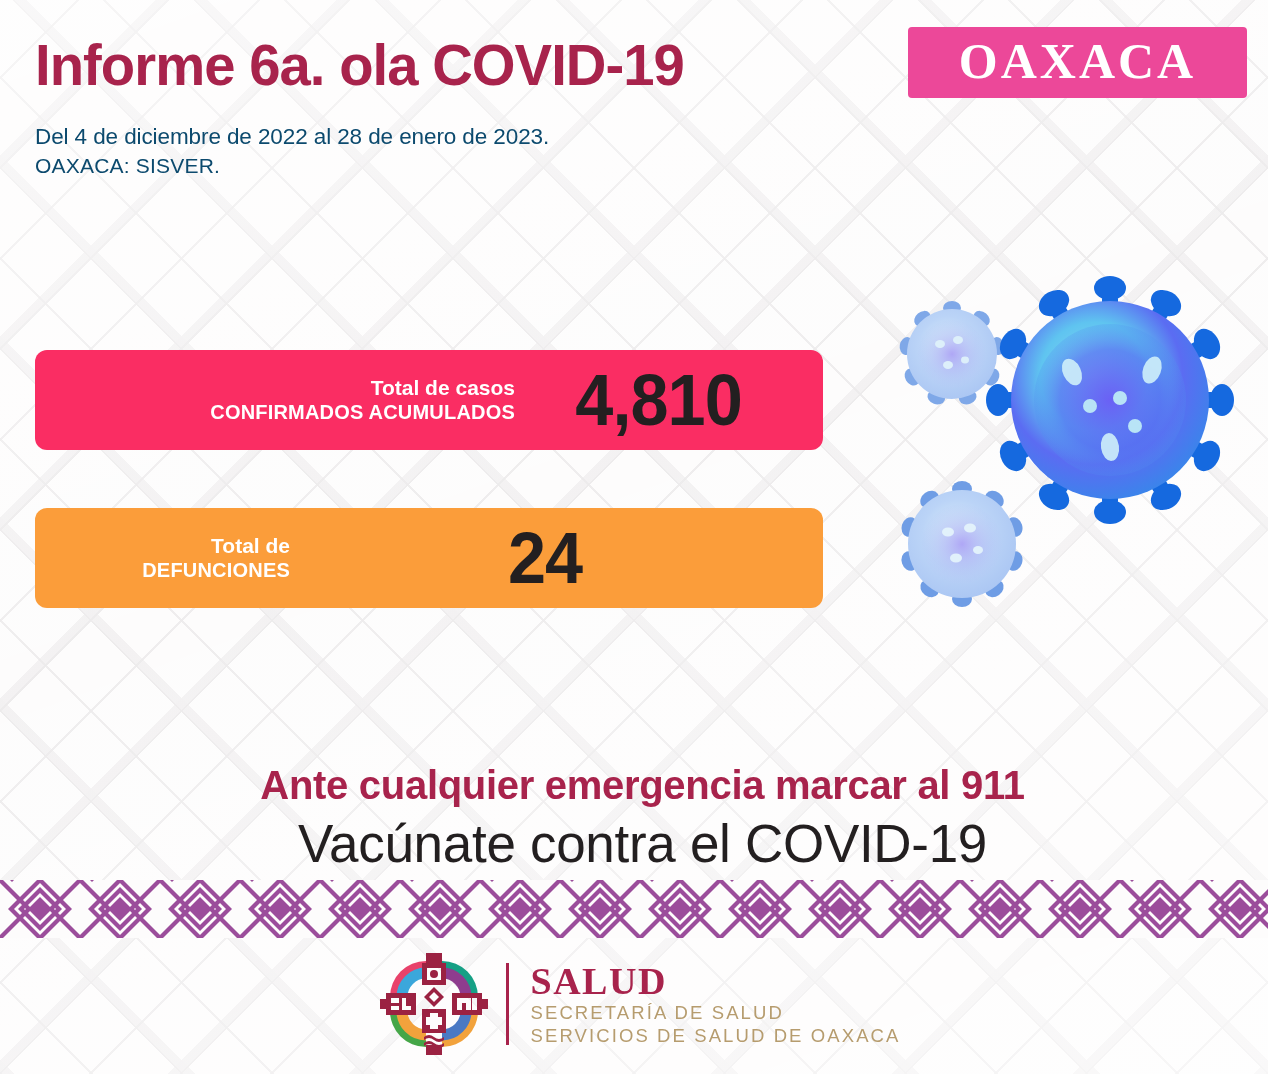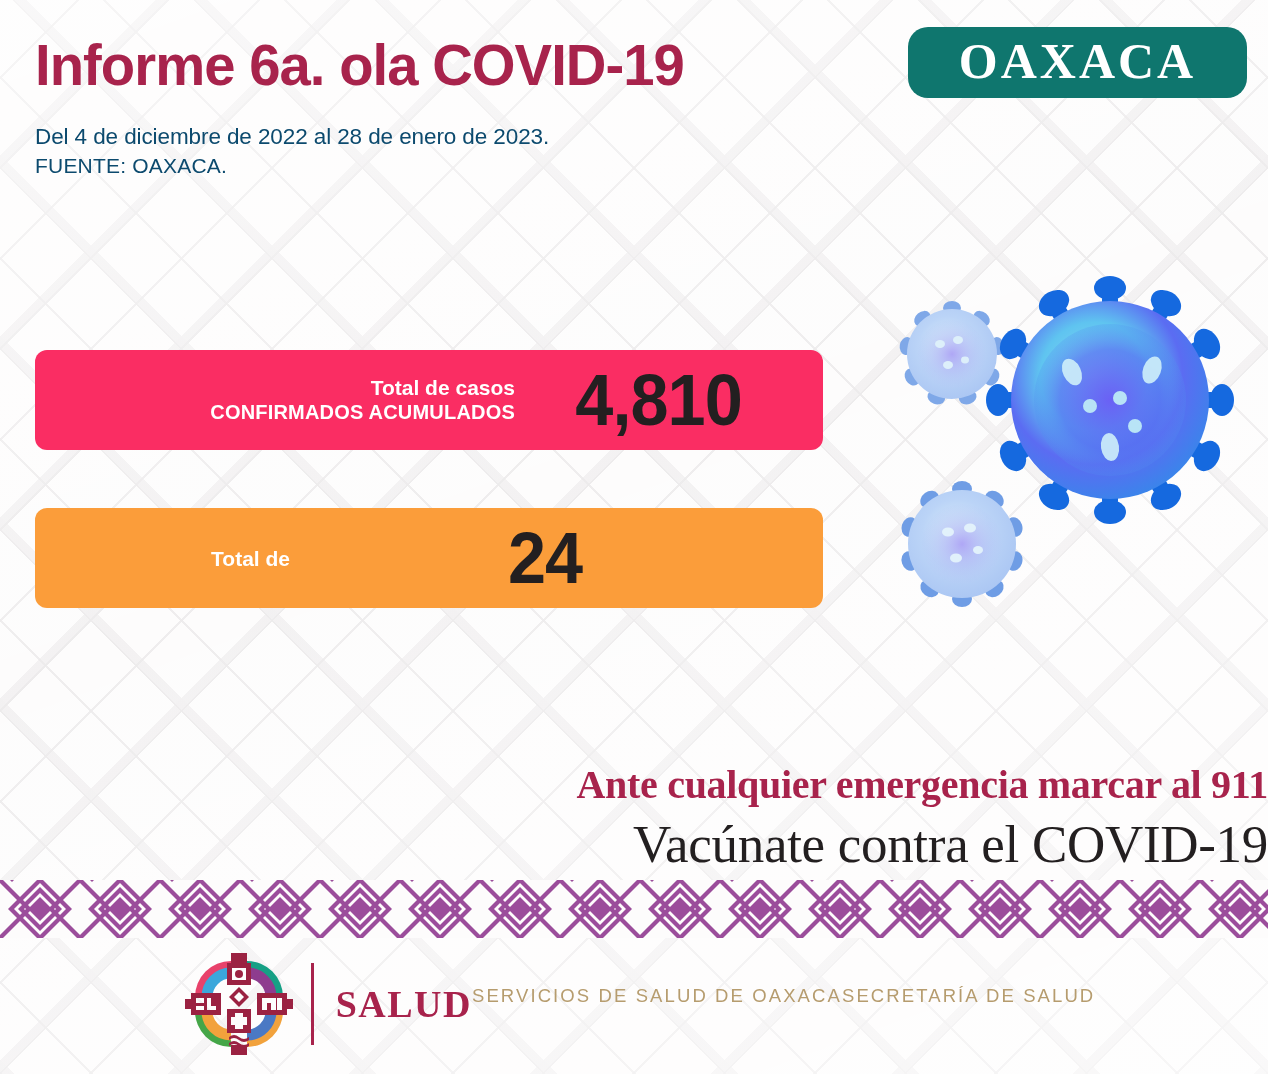--- a/index.html
+++ b/index.html
@@ -45,22 +45,22 @@
     font-weight:bold;
     color:#A8234C;
     letter-spacing:-1px;
     font-family:"Liberation Sans","DejaVu Sans",sans-serif;
     transform:scaleX(0.97);transform-origin:left center;
     white-space:nowrap;
   }
   .badge{
     position:absolute;left:873px;top:5px;
     width:339px;height:71px;
-    background:#0f766e;
-    border-radius:20px;
+    background:#ec4899;
+    border-radius:4px;
     display:flex;align-items:center;justify-content:center;
   }
   .badge-text{
     color:#ffffff;
     font-family:"Liberation Serif","DejaVu Serif",serif;
     font-weight:bold;
     font-size:50px;
     letter-spacing:3px;
     line-height:1;
     padding-bottom:3px;
@@ -117,21 +117,21 @@
   .stat-deaths .stat-value{font-size:72px;padding-right:24px;text-align:center;}
 
   
   .virus-art{
     position:absolute;left:862px;top:232px;width:402px;height:420px;
   }
   .virus-art svg{display:block;width:100%;height:100%;}
 
   
   .cta{
-    position:absolute;left:17px;right:0;text-align:right;font-family:Liberation Serif, serif;
+    position:absolute;left:17px;right:0;text-align:center;
   }
   .cta-1{
     top:760px;
     color:#A8234C;
     font-size:40px;
     font-weight:bold;
     line-height:50px;
     letter-spacing:-0.3px;
   }
   .cta-2{
@@ -154,21 +154,21 @@
   .footer{
     position:absolute;left:0;top:948px;width:1280px;height:112px;
     display:flex;align-items:center;justify-content:center;
   }
   .logo-wrap{display:flex;align-items:center;gap:0px;}
   .logo-mark{width:108px;height:102px;flex:0 0 auto;}
   .logo-mark svg{display:block;width:100%;height:100%;}
   .logo-divider{
     width:3px;height:82px;background:#A8234C;margin:0 22px 0 18px;flex:0 0 auto;
   }
-  .logo-text{display:flex;flex-direction:row;justify-content:center;}
+  .logo-text{display:flex;flex-direction:column;justify-content:center;}
   .logo-salud{
     font-family:"Liberation Serif","DejaVu Serif",serif;
     font-weight:bold;
     font-size:38px;
     line-height:40px;
     color:#A8234C;
     letter-spacing:1.5px;
   }
   .logo-sub{
     color:#B69C6E;
@@ -189,34 +189,35 @@
   <div class="header">
     <div class="title">Informe 6a. ola COVID-19</div>
 
     <div class="badge">
       <span class="badge-text">OAXACA</span>
     </div>
   </div>
 
   <div class="subtitle">
     <div class="line1">Del 4 de diciembre de 2022 al 28 de enero de 2023.</div>
-    <div class="line2">FUENTE: OAXACA.</div>
+    <div class="line2">OAXACA: SISVER.</div>
   </div>
 
   <div class="stat stat-cases">
     <div class="stat-label">
       <span class="l1">Total de casos</span>
       <span class="l2">CONFIRMADOS ACUMULADOS</span>
     </div>
     <div class="stat-value">4,810</div>
   </div>
 
   <div class="stat stat-deaths">
     <div class="stat-label">
       <span class="l1">Total de</span>
+      <span class="l2">DEFUNCIONES</span>
     </div>
     <div class="stat-value">24</div>
   </div>
 
   <div class="virus-art">
     <svg viewBox="0 0 402 420" xmlns="http://www.w3.org/2000/svg">
       <defs>
         <radialGradient id="bigBody" cx="42%" cy="38%" r="72%">
           <stop offset="0%" stop-color="#8FD9F5"></stop>
           <stop offset="38%" stop-color="#5FC4F0"></stop>
@@ -488,20 +489,20 @@
               <path d="M44 90 q5 -4 10 0 q5 4 10 0 v3 q-5 4 -10 0 q-5 -4 -10 0 z"></path>
             </g>
           </g>
         </svg>
       </div>
 
       <div class="logo-divider"></div>
 
       <div class="logo-text">
         <div class="logo-salud">SALUD</div>
+        <div class="logo-sub">SECRETARÍA DE SALUD</div>
         <div class="logo-sub">SERVICIOS DE SALUD DE OAXACA</div>
-        <div class="logo-sub">SECRETARÍA DE SALUD</div>
       </div>
 
     </div>
   </div>
 
 </div>
 
 </body></html>

